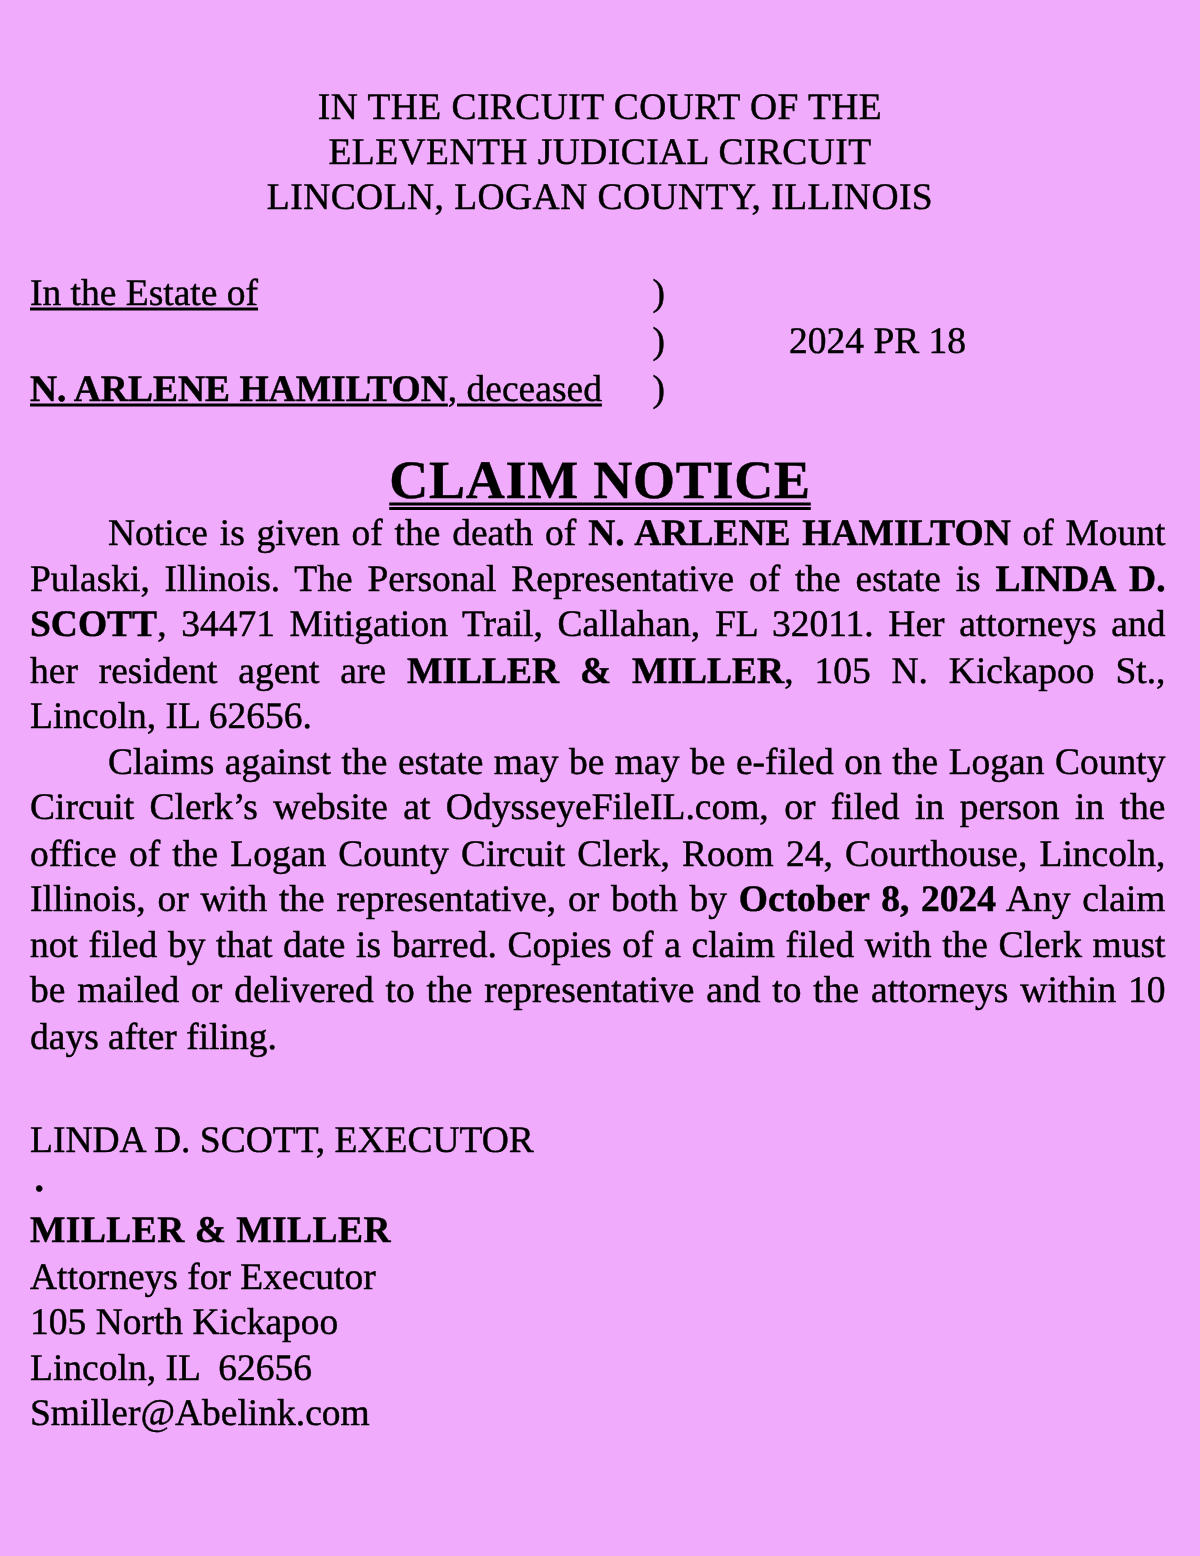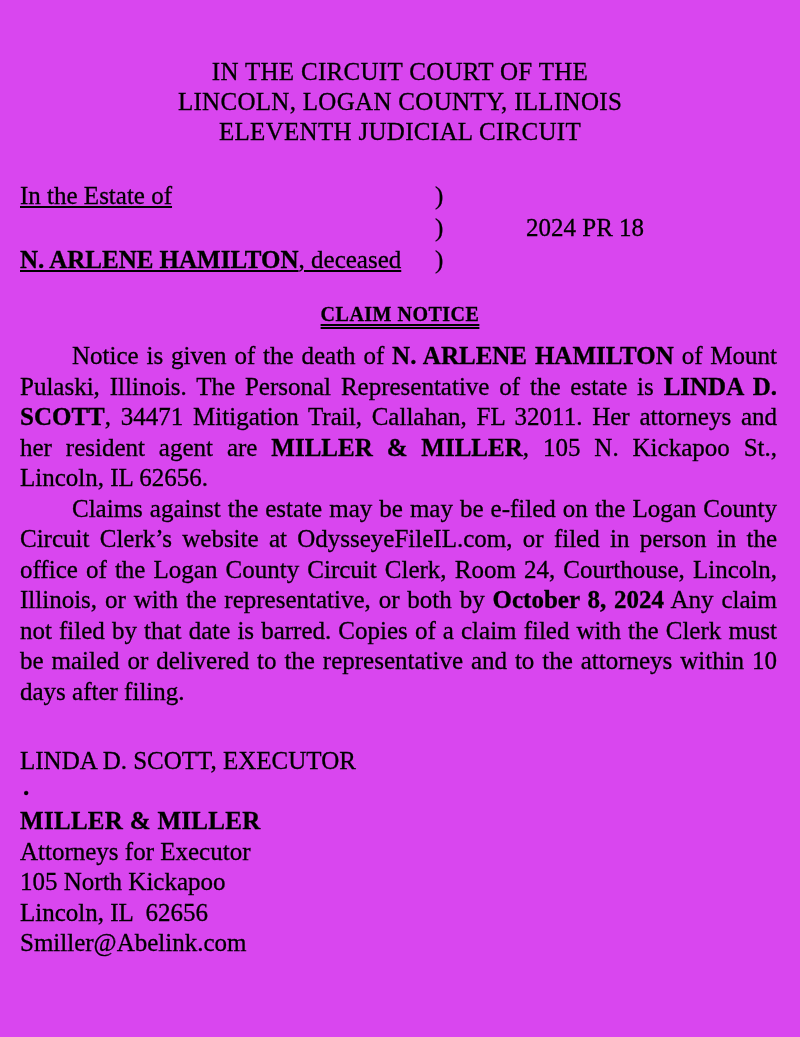--- a/index.html
+++ b/index.html
@@ -5,21 +5,21 @@
   html, body {
     margin: 0;
     padding: 0;
     background: #808080;
   }
   .page {
     position: relative;
     width: 800px;
     height: 1037px;
     margin: 0 auto;
-    background: #d946ef;
+    background: #f0abfc;
     color: #000000;
     font-family: "Liberation Serif", "DejaVu Serif", serif;
     font-size: 25px;
     overflow: hidden;
     -webkit-text-stroke: 0.3px currentColor;
   }
   .court-header {
     position: absolute;
     top: 57px;
     left: 0;
@@ -54,21 +54,21 @@
   }
   .claim-title {
     position: absolute;
     top: 299px;
     left: 0;
     right: 0;
     text-align: center;
   }
   .claim-title span {
     font-weight: bold;
-    font-size: 20px;
+    font-size: 36px;
     letter-spacing: 0.5px;
     text-decoration-line: underline;
     text-decoration-style: double;
     text-decoration-thickness: 2px;
     text-underline-offset: 3px;
   }
   .body-text {
     position: absolute;
     top: 341px;
     left: 20px;
@@ -109,22 +109,22 @@
     white-space: pre;
   }
 </style>
 </head>
 <body>
 
 <div class="page">
 
   <div class="court-header">
     <div>IN THE CIRCUIT COURT OF THE</div>
+    <div>ELEVENTH JUDICIAL CIRCUIT</div>
     <div>LINCOLN, LOGAN COUNTY, ILLINOIS</div>
-    <div>ELEVENTH JUDICIAL CIRCUIT</div>
   </div>
 
   <div class="caption">
     <div class="caption-row">
       <div class="caption-left">In the Estate of</div>
       <div class="caption-paren">)</div>
       <div class="caption-right"></div>
     </div>
     <div class="caption-row">
       <div class="caption-left"></div>

